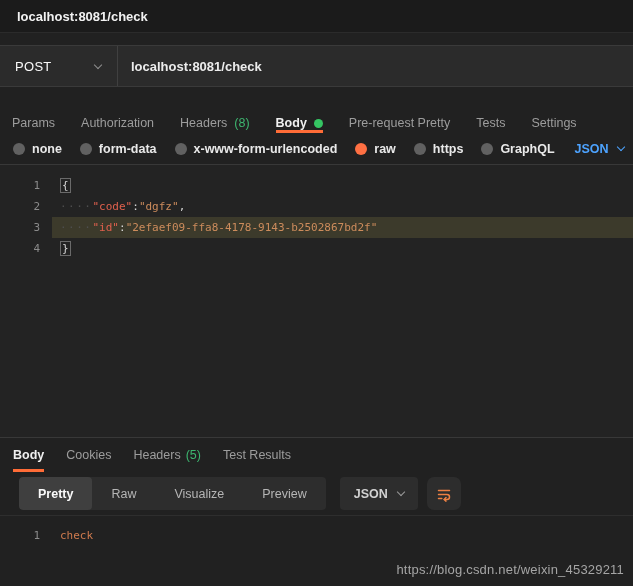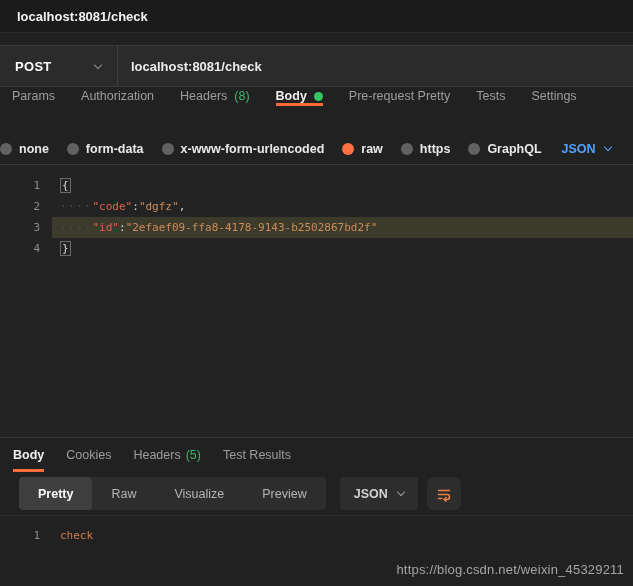--- a/index.html
+++ b/index.html
@@ -26,49 +26,49 @@
     margin-top:12px; height:42px; width:100%;
     background:#2b2b2b;
     border-top:1px solid #3a3a3a; border-bottom:1px solid #3a3a3a;
     display:flex; align-items:stretch;
   }
   .method-select {
     width:118px; display:flex; align-items:center;
     padding-left:15px; cursor:pointer;
     border-right:1px solid #404040;
   }
-  .method-select .method { font-size:13px; font-weight:700; color:#fafafa; letter-spacing:.3px; }
+  .method-select .method { font-size:13px; font-weight:400; color:#fafafa; letter-spacing:.3px; }
   .method-select .chev { margin-left:auto; margin-right:16px; color:#8f8f8f; }
   .url-field { flex:1; display:flex; align-items:center; padding-left:13px; }
   .url-field .url { font-size:13px; font-weight:700; color:#ececec; }
 
   .chev {
     display:inline-block; width:6px; height:6px;
     border-right:1.6px solid currentColor; border-bottom:1.6px solid currentColor;
     transform:rotate(45deg); margin-top:-3px;
   }
 
   
   .req-tabs {
-    height:46px; display:flex; align-items:flex-start;
+    height:46px; display:flex; align-items:flex-end;
     padding-left:12px; gap:26px;
   }
   .rtab {
     display:flex; align-items:center; gap:7px;
     font-size:12.5px; color:#9d9d9d; cursor:pointer;
     border-bottom:3px solid transparent; padding-top:2px;
   }
   .rtab .count { color:#3db56f; }
   .rtab.active { color:#f0f0f0; font-weight:700; border-bottom-color:#ff6c37; }
   .dot { width:9px; height:9px; border-radius:50%; background:#35c563; display:inline-block; }
 
   
   .body-type-row {
     height:31px; display:flex; align-items:center;
-    gap:18px;
+    padding-left:13px; gap:18px;
   }
   .bt-option { display:flex; align-items:center; gap:7px; cursor:pointer; }
   .bt-option .radio {
     width:12px; height:12px; border-radius:50%; background:#616161;
     display:inline-block;
   }
   .bt-option.sel .radio { background:#ff7043; }
   .bt-option .bt-label { font-size:12.5px; font-weight:600; color:#e9e9e9; }
   .fmt-select { display:flex; align-items:center; gap:9px; cursor:pointer; margin-left:2px; }
   .fmt-select .fmt-label { font-size:12.5px; font-weight:700; color:#4da3ff; }

